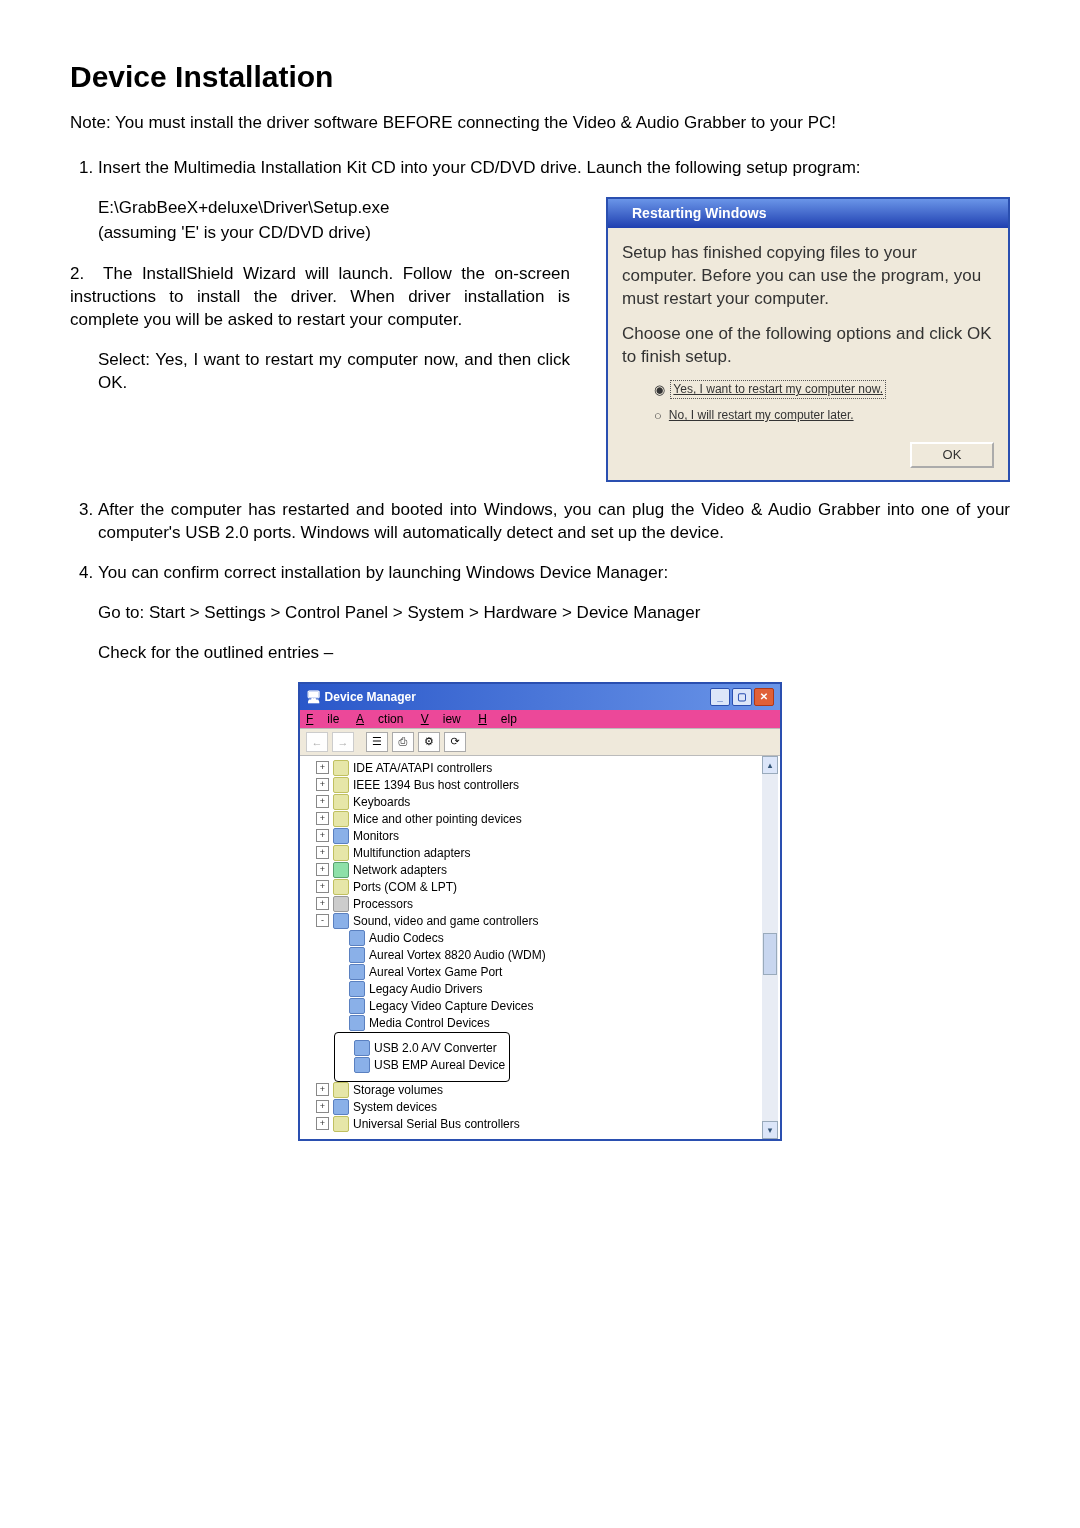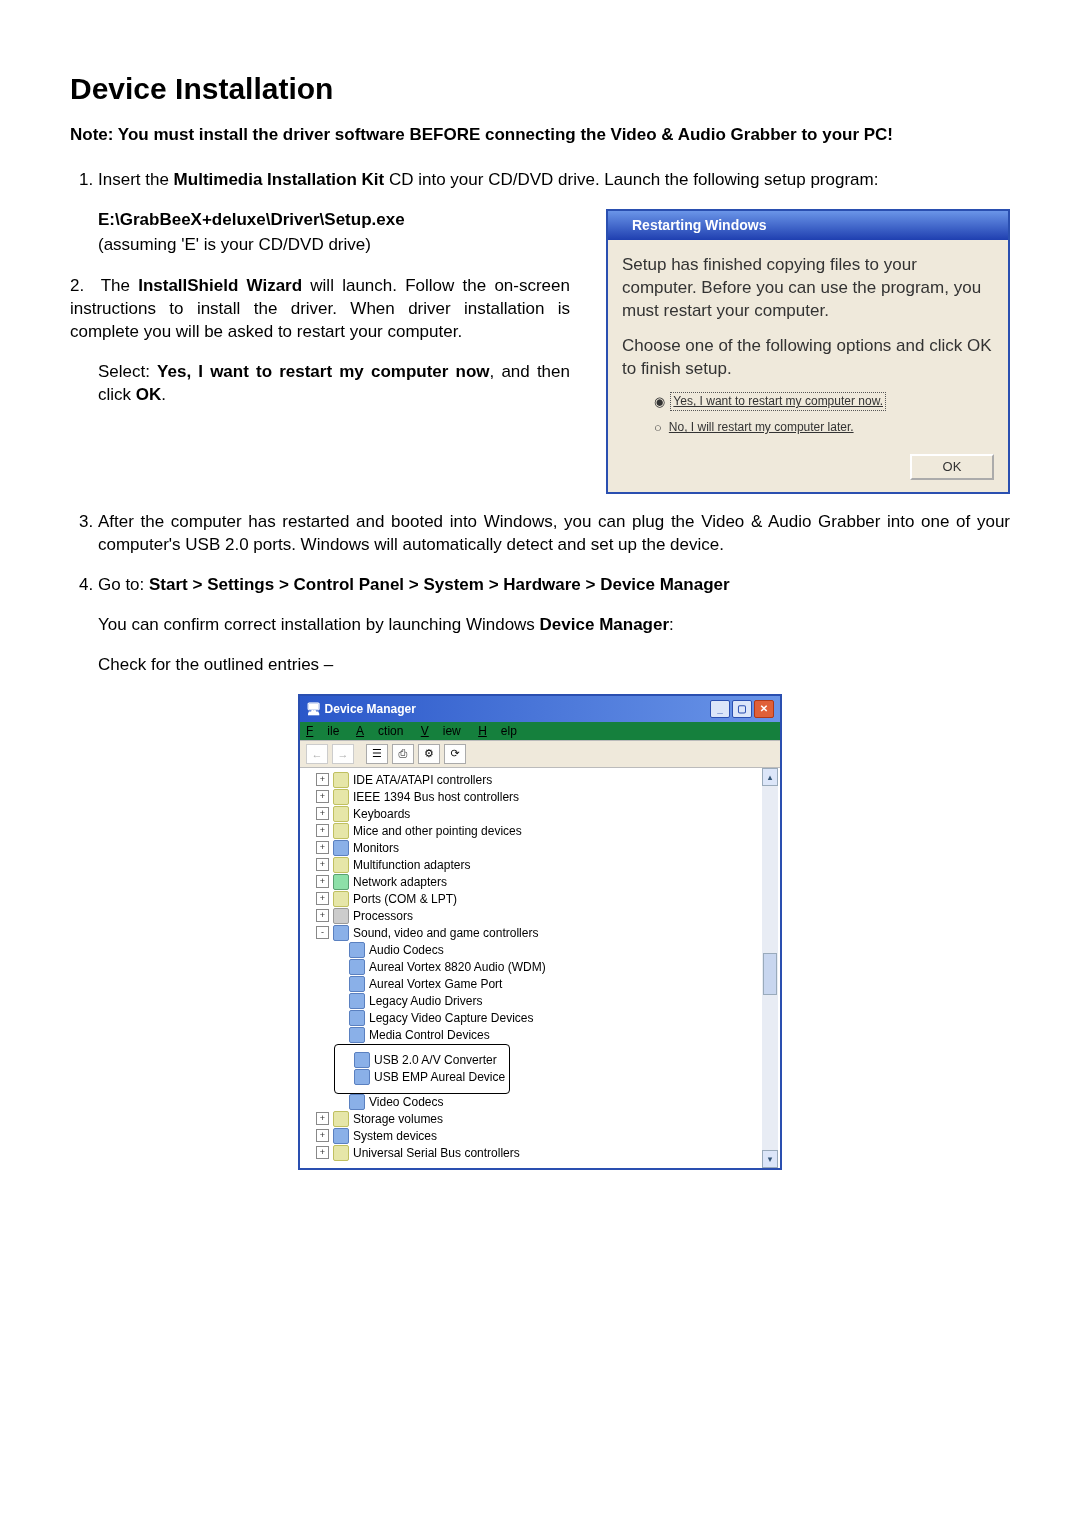--- a/index.html
+++ b/index.html
@@ -6,23 +6,23 @@
     margin: 0;
     padding: 60px 70px;
     font-family: Arial, Helvetica, sans-serif;
     background: #fff;
     color: #000;
     width: 1080px;
     box-sizing: border-box;
   }
   h1 {
     font-size: 30px;
-    margin: 12px 0 18px 0;
-  }
-  .bold { font-weight: bold; }
+    margin: 0 0 18px 0;
+  }
+  .bold { font-weight: normal; }
   p, li { font-size: 17px; line-height: 1.35; }
   ol { margin: 0; padding-left: 28px; }
   ol > li { margin-bottom: 16px; }
   .note { margin: 0 0 22px 0; font-size: 17px; line-height: 1.35; }
   .justify { text-align: justify; }
   .two-col { display: flex; gap: 36px; align-items: flex-start; margin: 8px 0 10px 0; }
   .left-col { flex: 1; }
   .dialog {
     width: 400px;
     border: 2px solid #2a4fb0;
@@ -63,21 +63,21 @@
     display:flex; align-items:center; justify-content:space-between;
   }
   .win-btns { display:flex; gap:2px; }
   .win-btn {
     width: 18px; height: 16px; background: #dce6f9;
     border: 1px solid #2a4fb0; display:inline-flex;
     align-items:center; justify-content:center; font-size:10px;
     color:#2a4fb0; border-radius:2px;
   }
   .win-close { background:#e06038; color:#fff; border-color:#b03818; }
-  .menu-bar { background:#15803d; padding:2px 6px; border-bottom:1px solid #bbb; }
+  .menu-bar { background:#ec4899; padding:2px 6px; border-bottom:1px solid #bbb; }
   .menu-bar span { margin-right: 14px; }
   .tool-bar { background:#efe9db; padding:3px 6px; border-bottom:1px solid #bbb; display:flex; gap:4px; }
   .tool-ic {
     width:20px; height:18px; border:1px solid #aaa; background:#fefefe;
     display:inline-flex; align-items:center; justify-content:center; font-size:11px;
   }
   .tool-ic.disabled { color:#aaa; border-color:#ccc; }
   .tree { padding: 4px 6px 6px 6px; position:relative; }
   .tree-row { display:flex; align-items:center; gap:4px; padding:0 0 1px 0; }
   .ind1 { padding-left: 10px; }
@@ -141,24 +141,24 @@
       </div>
     </div>
   </li>
 
   <li value="3">
     <p class="justify">After the computer has restarted and booted into Windows, you can plug the Video &amp; Audio Grabber into one of your computer's USB 2.0 ports. Windows will automatically detect and set up the device.</p>
   </li>
 
   <li>
     <p>
-      <span>Go to: </span><span class="bold">Start &gt; Settings &gt; Control Panel &gt; System &gt; Hardware &gt; Device Manager</span>
+      <span>You can confirm correct installation by launching Windows </span><span class="bold">Device Manager</span><span>:</span>
     </p>
     <p>
-      <span>You can confirm correct installation by launching Windows </span><span class="bold">Device Manager</span><span>:</span>
+      <span>Go to: </span><span class="bold">Start &gt; Settings &gt; Control Panel &gt; System &gt; Hardware &gt; Device Manager</span>
     </p>
     <p>Check for the outlined entries –</p>
   </li>
 </ol>
 
 <div class="devmgr-wrap">
   <div class="devmgr">
     <div class="devmgr-title">
       <span>
         <span>🖥</span>
@@ -261,24 +261,20 @@
           <div class="tree-row">
             <span style="width: 11px;"></span>
             <span class="ic ic-blue"></span>
             <span>USB 2.0 A/V Converter</span>
           </div>
           <div class="tree-row">
             <span style="width: 11px;"></span>
             <span class="ic ic-blue"></span>
             <span>USB EMP Aureal Device</span>
           </div>
-        </div><div class="tree-row ind2">
-          <span style="width: 11px;"></span>
-          <span class="ic ic-blue"></span>
-          <span>Video Codecs</span>
         </div><div class="tree-row ind1">
           <span class="pm">+</span>
           <span class="ic "></span>
           <span>Storage volumes</span>
         </div><div class="tree-row ind1">
           <span class="pm">+</span>
           <span class="ic ic-blue"></span>
           <span>System devices</span>
         </div><div class="tree-row ind1">
           <span class="pm">+</span>

